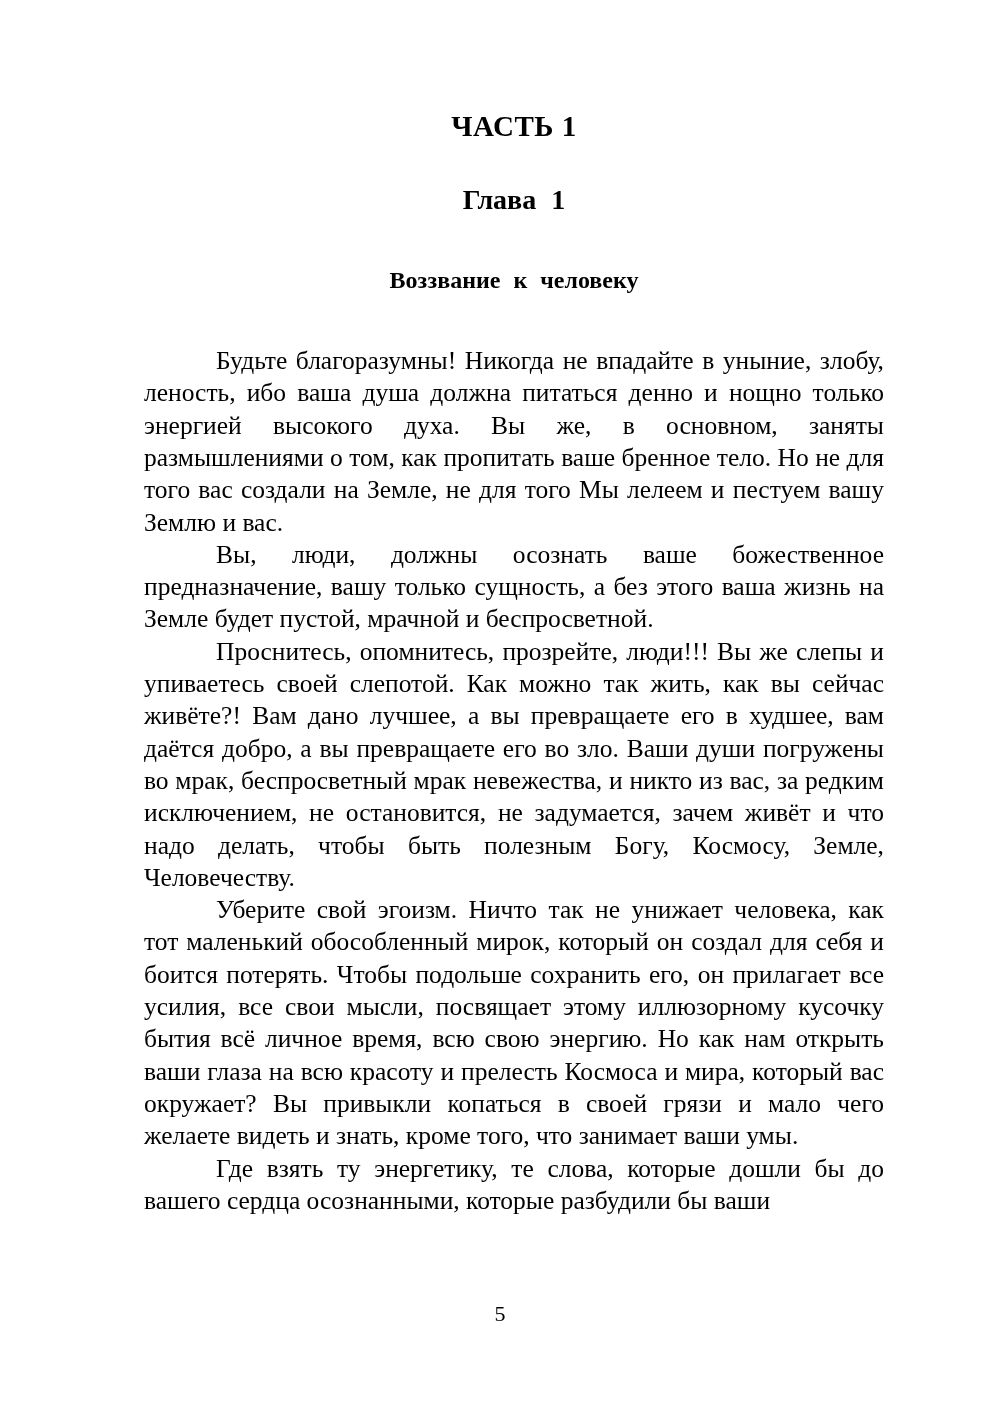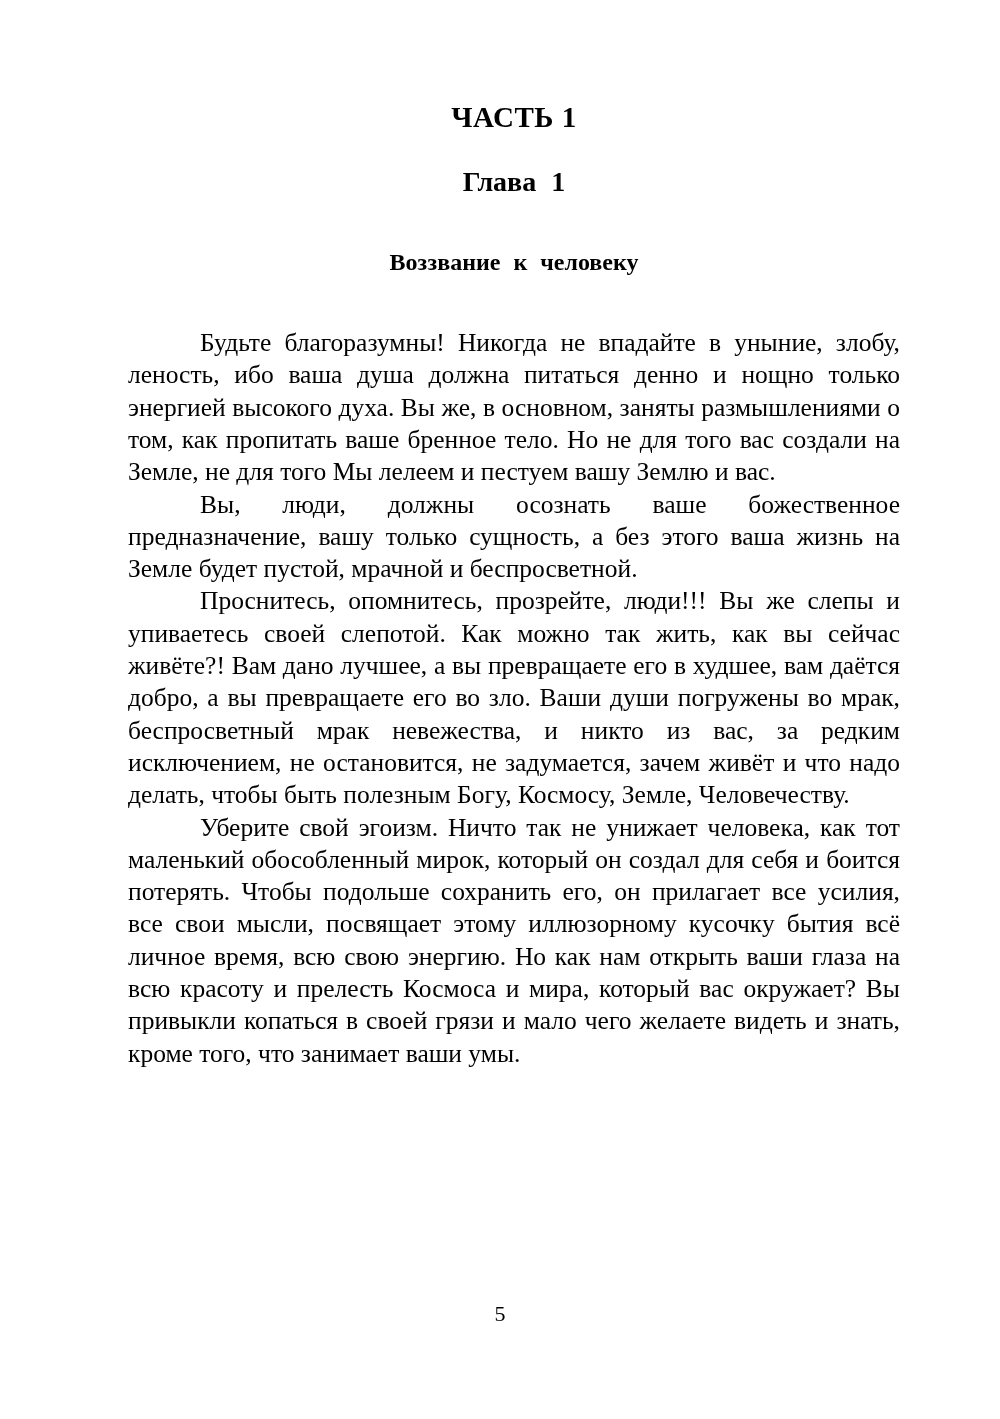--- a/index.html
+++ b/index.html
@@ -31,21 +31,21 @@
     top: 0;
     width: 772px;
   }
 
   
   .part-title {
     text-align: center;
     font-weight: bold;
     font-size: 29px;
     letter-spacing: 0.5px;
-    margin: 0;
+    margin: 9px;
     padding-top: 102px;
     line-height: 1.1;
   }
 
   .chapter-title {
     text-align: center;
     font-weight: bold;
     font-size: 28px;
     margin: 0;
     padding-top: 33px;
@@ -58,21 +58,21 @@
     font-weight: bold;
     font-size: 24px;
     margin: 16px;
     padding-top: 35px;
     line-height: 1.1;
     word-spacing: 7px;
   }
 
   
   .body-text {
-    margin: 0;
+    margin: 16px;
     padding-top: 36px;
   }
 
   .body-text p {
     margin: 0;
     text-indent: 72px;
     text-align: justify;
     font-size: 25.5px;
     line-height: 32.3px;
     hyphens: manual;
@@ -100,19 +100,20 @@
 
     <h2 class="chapter-title">Глава  1</h2>
 
     <h3 class="section-title">Воззвание  к  человеку</h3>
 
     <div class="body-text">
       <p>Будьте благоразумны! Никогда не впадайте в уныние, злобу, леность, ибо ваша душа должна питаться денно и нощно только энергией высокого духа. Вы же, в основном, заняты размышлениями о том, как пропитать ваше бренное тело. Но не для того вас создали на Земле, не для того Мы лелеем и пестуем вашу Землю и вас.</p>
       <p>Вы, люди, должны осознать ваше божественное предназначение, вашу только сущность, а без этого ваша жизнь на Земле будет пустой, мрачной и беспросветной.</p>
       <p>Проснитесь, опомнитесь, прозрейте, люди!!! Вы же слепы и упиваетесь своей слепотой. Как можно так жить, как вы сейчас живёте?! Вам дано лучшее, а вы превращаете его в худшее, вам даётся добро, а вы превращаете его во зло. Ваши души погружены во мрак, беспросветный мрак невежества, и никто из вас, за редким исключением, не остановится, не задумается, зачем живёт и что надо делать, чтобы быть полезным Богу, Космосу, Земле, Человечеству.</p>
       <p>Уберите свой эгоизм. Ничто так не унижает человека, как тот маленький обособленный мирок, который он создал для себя и боится потерять. Чтобы подольше сохранить его, он прилагает все усилия, все свои мысли, посвящает этому иллюзорному кусочку бытия всё личное время, всю свою энергию. Но как нам открыть ваши глаза на всю красоту и прелесть Космоса и мира, который вас окружает? Вы привыкли копаться в своей грязи и мало чего желаете видеть и знать, кроме того, что занимает ваши умы.</p>
+      <p>Где взять ту энергетику, те слова, которые дошли бы до вашего сердца осознанными, которые разбудили бы ваши</p>
     </div>
 
   </div>
 
   <div class="folio">5</div>
 
 </div>
 
 </body></html>

